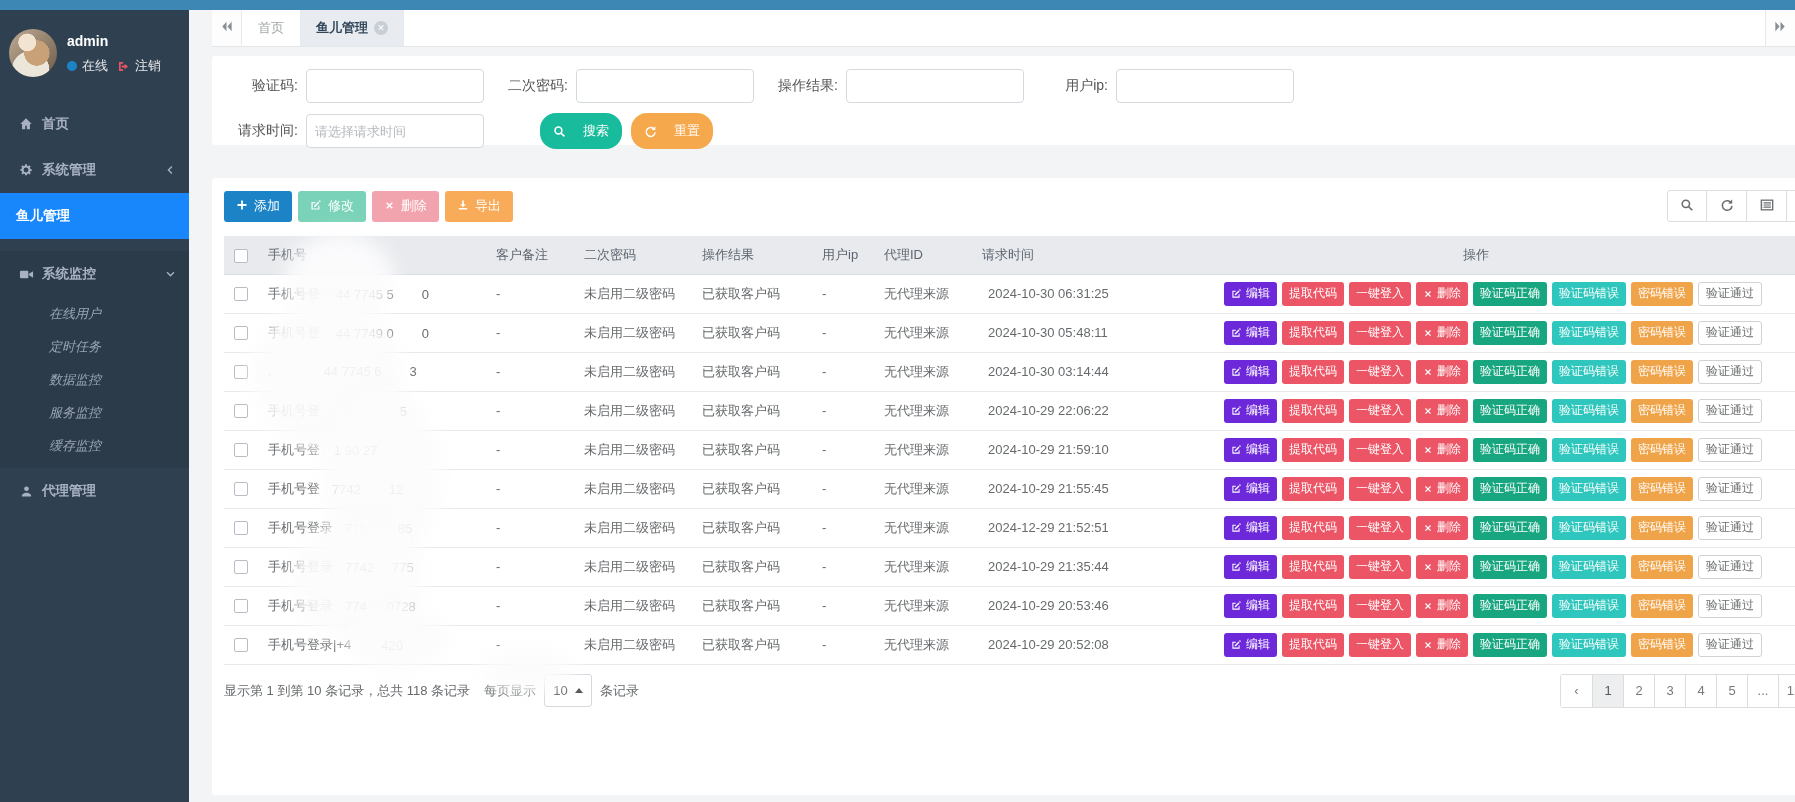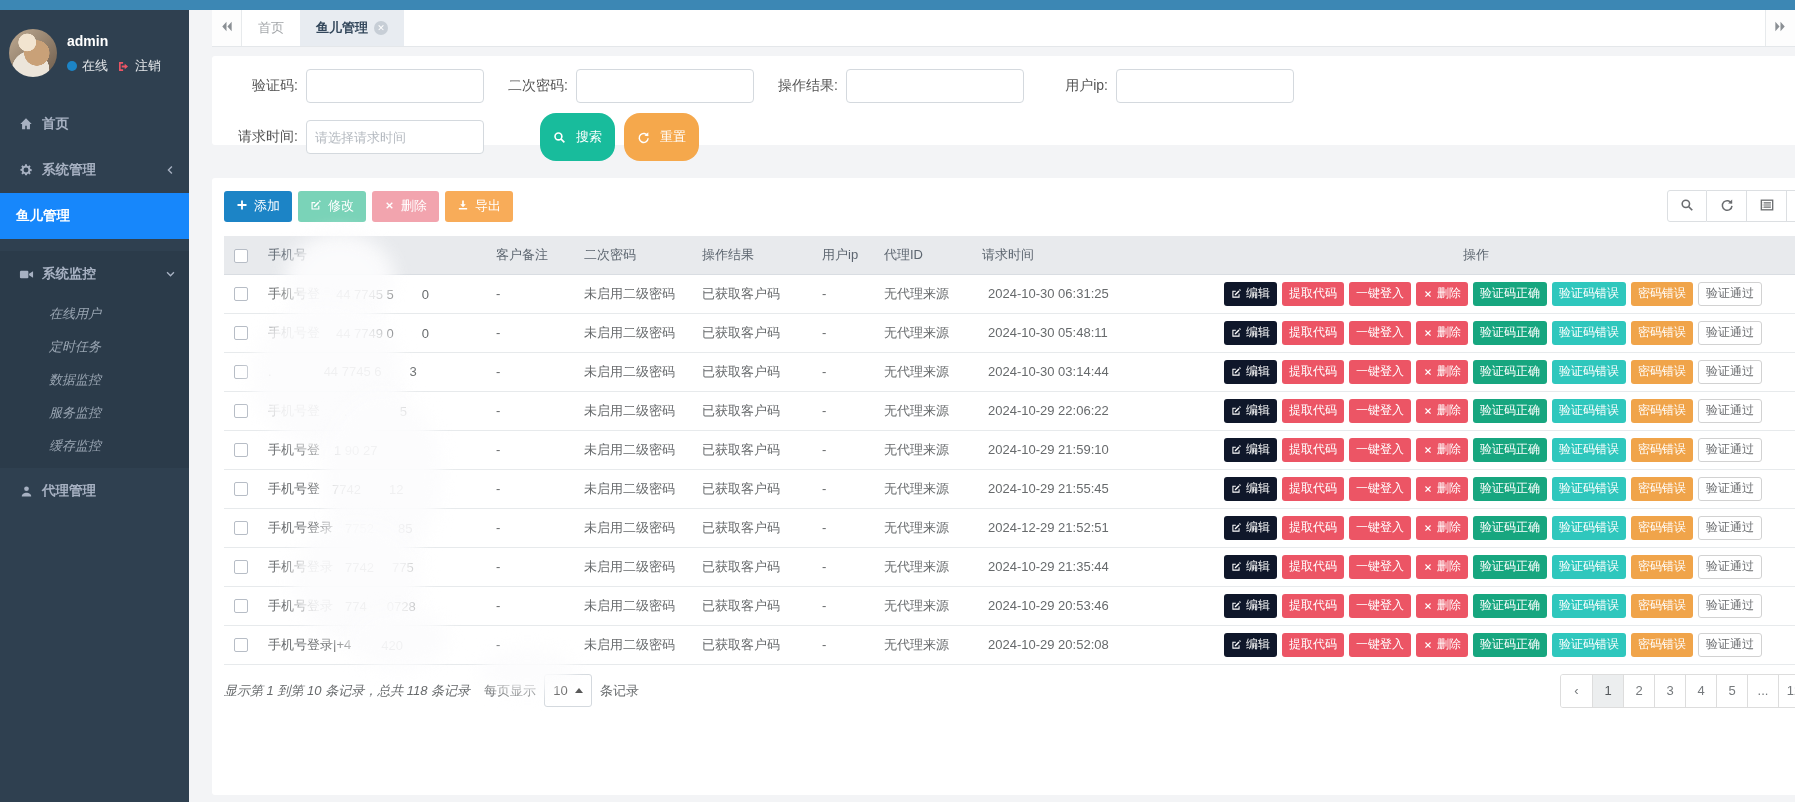--- a/index.html
+++ b/index.html
@@ -43,21 +43,21 @@
   .tab.active { background:#e8ecf1; color:#33475b; font-weight:600; }
   .tclose { width:14px; height:14px; border-radius:50%; background:#c7ced6; color:#fff; font-size:9px; line-height:14px; text-align:center; cursor:pointer; }
 
   .card { position:absolute; left:212px; width:1598px; background:#fff; border-radius:3px; z-index:1; }
   .search-card { top:56px; height:89px; padding:13px 12px; }
   .srow { display:flex; align-items:center; margin-bottom:10px; }
   .sfield { display:flex; align-items:center; margin-right:10px; }
   .sfield label { min-width:74px; text-align:right; margin-right:8px; color:#555; font-size:14px; }
   .sfield input { width:178px; height:30px; border:1px solid #d4d9de; border-radius:4px; padding:16px 8px; font-size:13px; color:#555; outline:none; }
   .sfield input::placeholder { color:#b5bac0; }
-  .pill { display:inline-flex; align-items:center; gap:10px; border:none; color:#fff; font-size:13px; height:48px;
+  .pill { display:inline-flex; align-items:center; gap:17px; border:none; color:#fff; font-size:13px; height:36px;
           padding:0 13px; border-radius:16px; cursor:pointer; }
   .pill.green { background:#18bc9c; margin-left:46px; }
   .pill.orange { background:#f5a84c; margin-left:9px; }
   .pill svg { display:block; }
 
   .table-card { top:178px; height:617px; padding:12px; }
   .toolbar { display:flex; align-items:center; position:relative; height:32px; }
   .tbtn { display:inline-flex; align-items:center; gap:6px; height:31px; padding:0 12px; border:none; border-radius:3px;
           color:#fff; font-size:13px; margin-right:6px; cursor:pointer; }
   .tbtn.add { background:#1c84c6; }
@@ -77,29 +77,29 @@
   table.grid td { height:39px; border-bottom:1px solid #e7eaec; font-size:13px; color:#676a6c; padding:0 8px; }
   .cb-cell { padding-left:10px !important; }
   .cb { width:14px; height:14px; border:1px solid #b7bdc6; border-radius:2px; background:#fff; display:inline-block; vertical-align:middle; cursor:pointer; }
   .phone-cell span { vertical-align:middle; }
   .blur-gap { display:inline-block; height:14px; }
   .c-time { padding-left:14px !important; }
   .actions-cell { padding:0 !important; }
   .actions-wrap { display:flex; gap:5px; margin-left:82px; width:max-content; align-items:center; }
   .act { display:inline-flex; align-items:center; gap:4px; border:none; border-radius:3px; height:24px; padding:0 7px;
          font-size:12px; color:#fff; cursor:pointer; white-space:nowrap; }
-  .act.blue { background:#0f172a; }
+  .act.blue { background:#6d28d9; }
   .act.red { background:#ec5565; }
   .act.green { background:#17a67f; }
   .act.teal { background:#2fc7bd; }
   .act.orange { background:#f0a44a; }
   .act.plain { background:#fff; color:#6a6c6f; border:1px solid #d2d2d2; }
 
   .pgn { display:flex; align-items:center; margin-top:9px; position:relative; height:34px; color:#676a6c; }
-  .psum { margin-right:14px;font-style:italic; }
+  .psum { margin-right:14px; }
   .plabel { margin-right:8px; }
   .pselect { display:flex; align-items:center; justify-content:center; gap:7px; width:48px; height:33px;
              border:1px solid #d4d9de; border-radius:3px; margin-right:8px; cursor:pointer; color:#555; }
   .caret-up { width:0; height:0; border-left:4px solid transparent; border-right:4px solid transparent; border-bottom:5px solid #555; }
   .pager { position:absolute; right:-12px; top:0; display:flex; list-style:none; border:1px solid #ddd; border-radius:3px; overflow:hidden; }
   .pitem { min-width:31px; height:32px; display:flex; align-items:center; justify-content:center; padding:0 6px;
            border-left:1px solid #ddd; color:#767a7d; font-size:13px; cursor:pointer; background:#fff; }
   .pitem:first-child { border-left:none; }
   .pitem.active { background:#eceeef; color:#55595c; }
 

